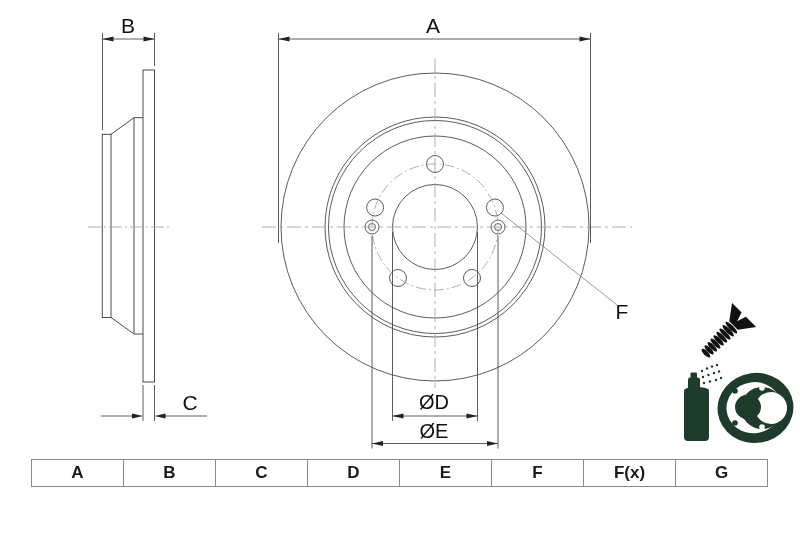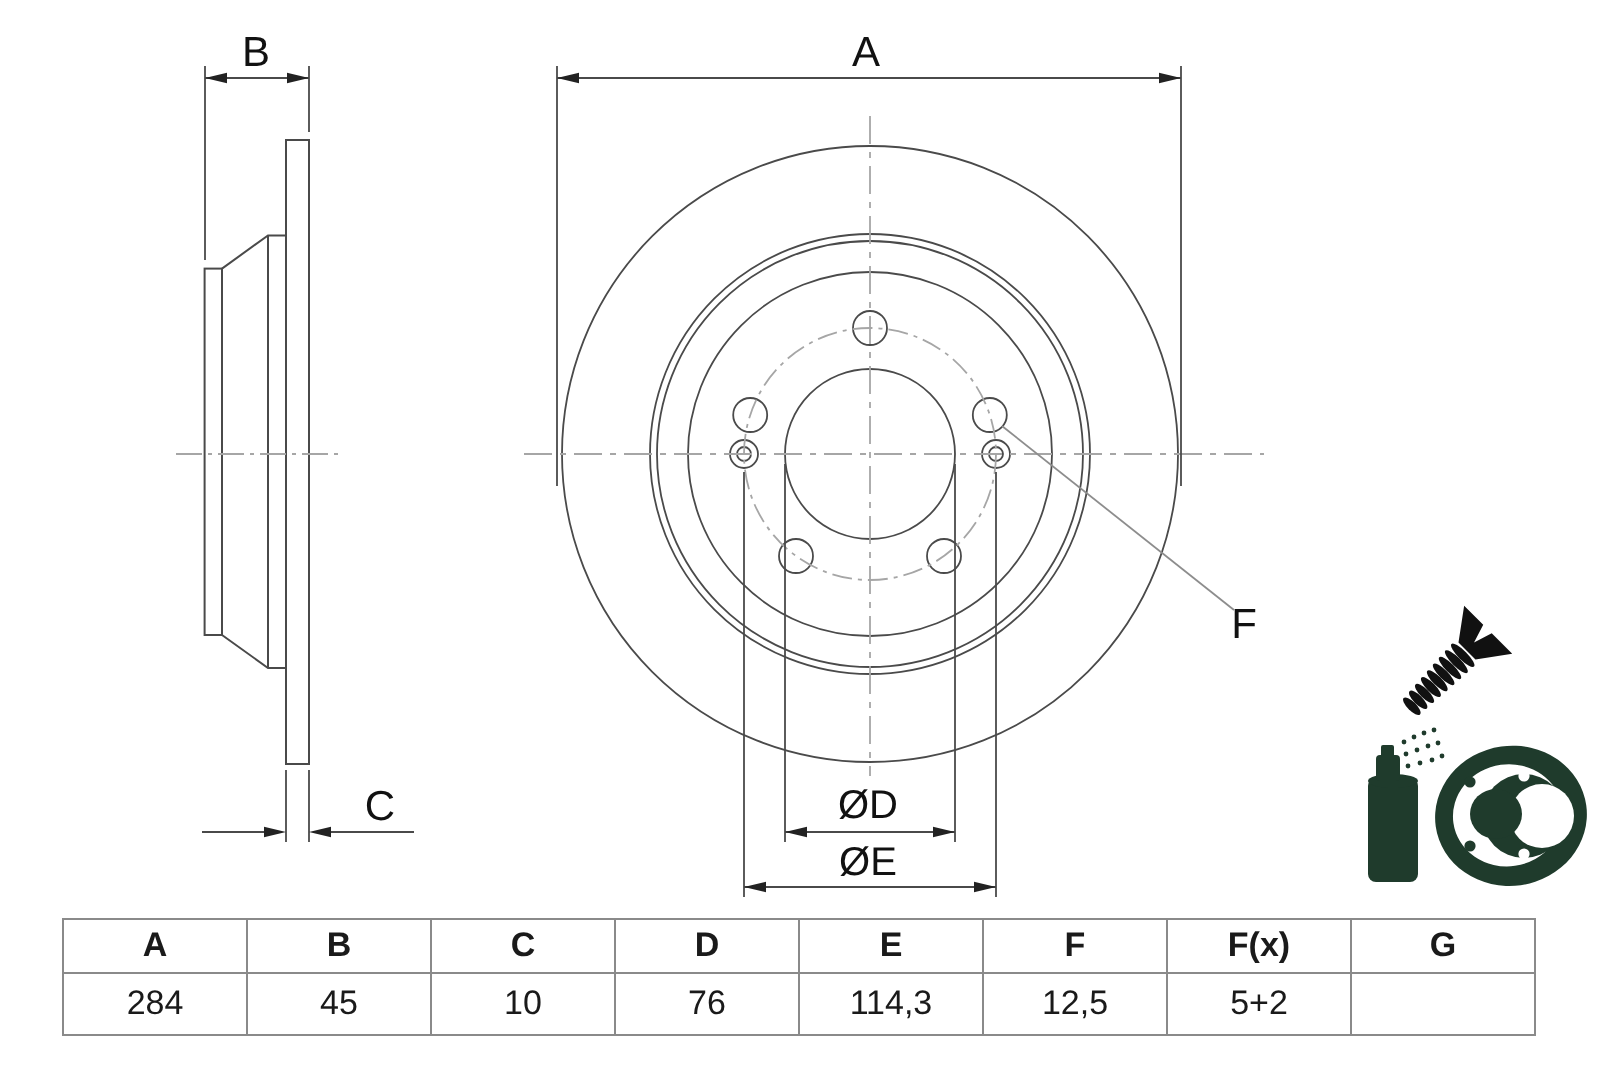--- a/index.html
+++ b/index.html
@@ -173,26 +173,16 @@
         <tr>
     <th>A</th>
     <th>B</th>
     <th>C</th>
     <th>D</th>
     <th>E</th>
     <th>F</th>
     <th>F(x)</th>
     <th>G</th>
   </tr>
-  <tr>
-    <td>284</td>
-    <td>45</td>
-    <td>10</td>
-    <td>76</td>
-    <td>114,3</td>
-    <td>12,5</td>
-    <td>5+2</td>
-    <td></td>
-  </tr>
 </tbody>
     </table>
 
 </div>
 
 </body></html>

